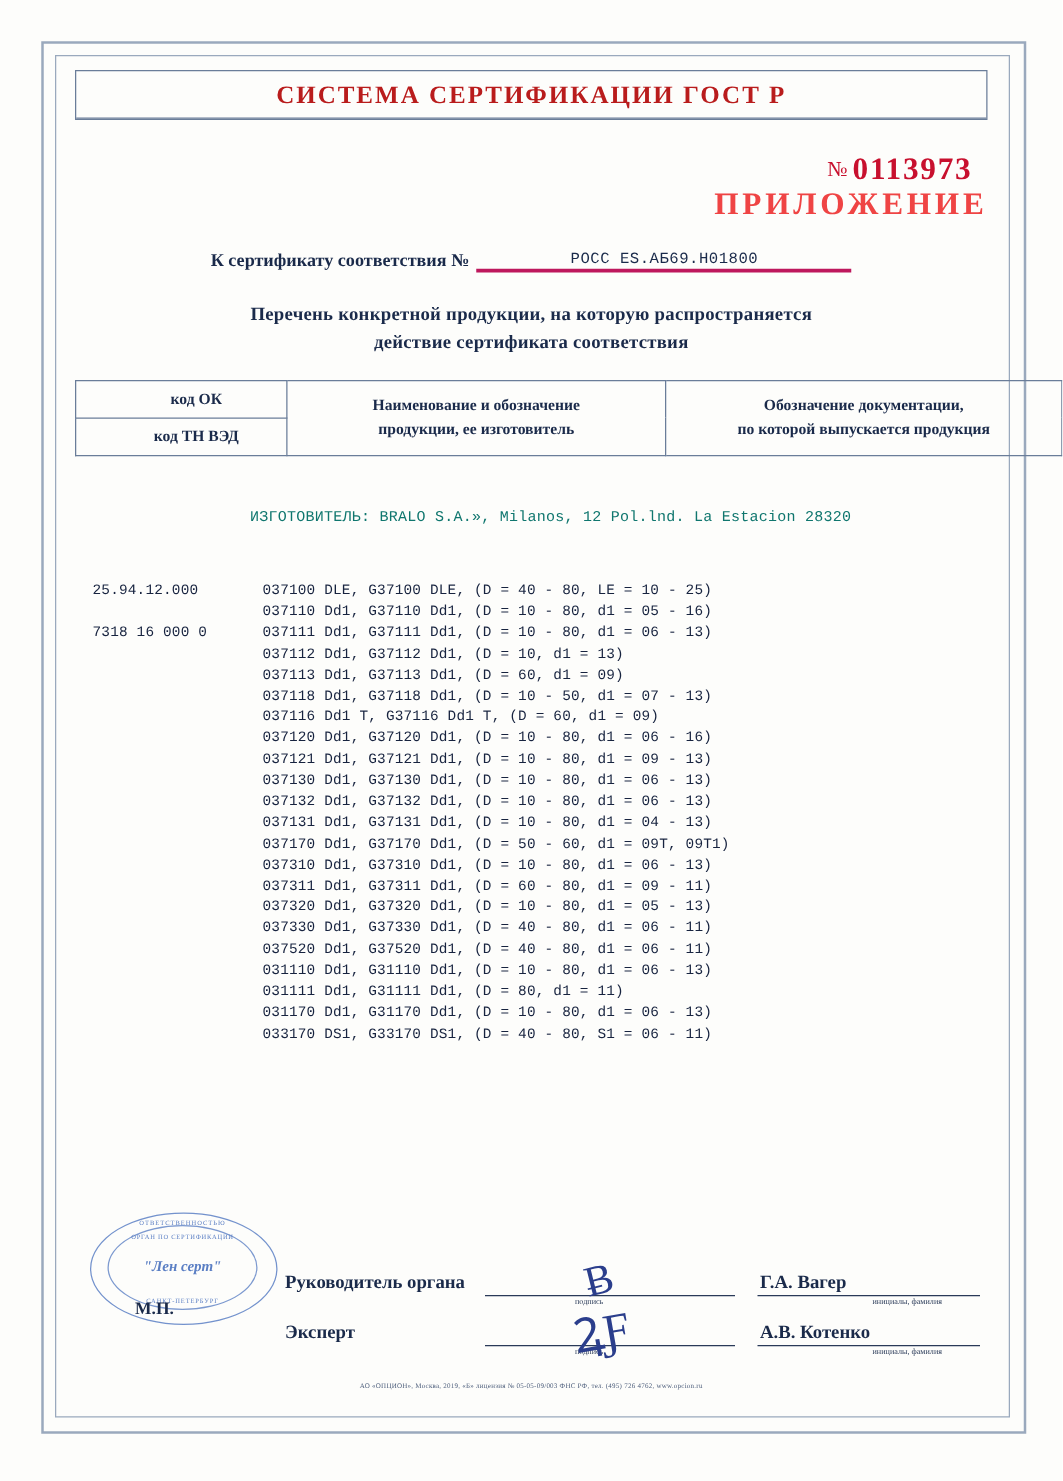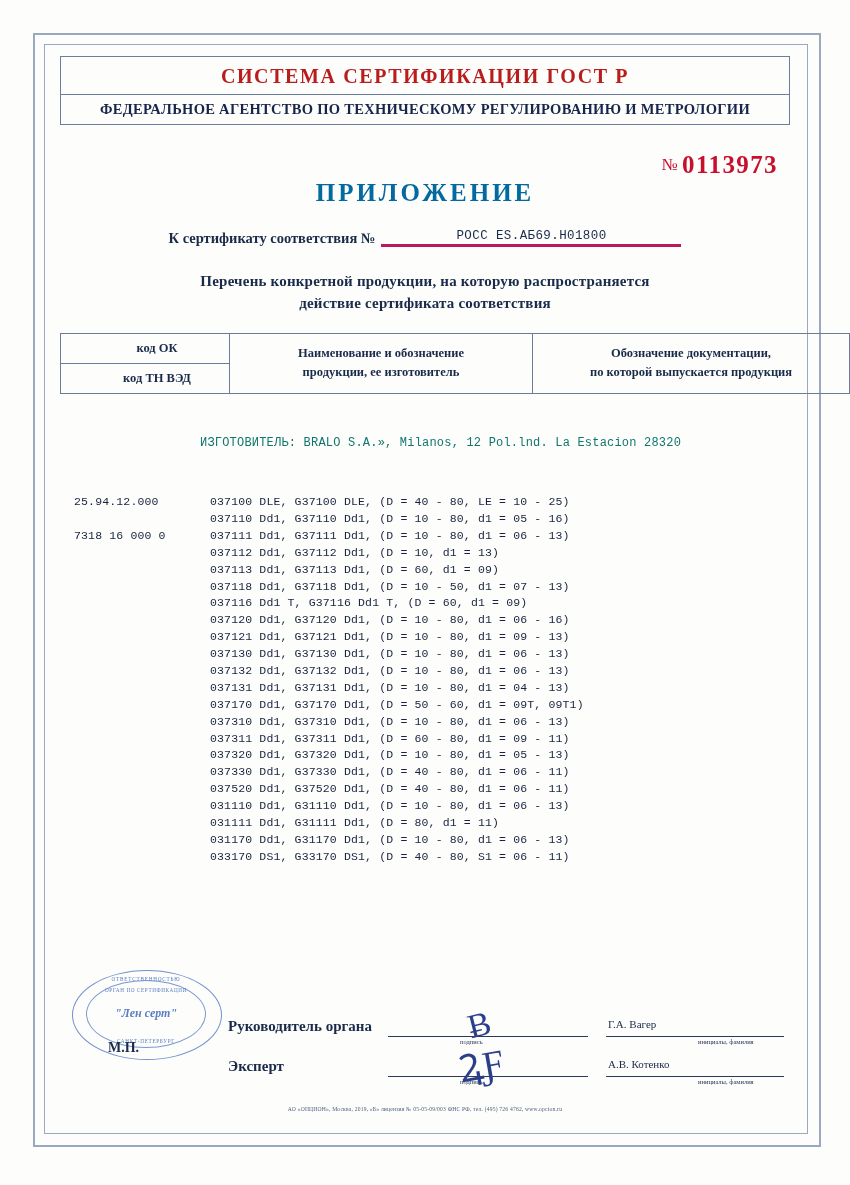--- a/index.html
+++ b/index.html
@@ -76,26 +76,26 @@
   }
   .num-value {
     font-size: 25px;
     color: #c8102e;
     font-weight: bold;
     letter-spacing: 1.4px;
     vertical-align: middle;
   }
 
   .title {
-    text-align: center;
+    text-align: right;
     font-size: 25px;
     font-weight: bold;
     letter-spacing: 3px;
     margin-top: 2px;
-    color: #0369a1;
+    color: #ef4444;
   }
 
   .cert-line {
     margin-top: 22px;
     text-align: center;
     font-size: 14.5px;
     font-weight: bold;
   }
   .cert-line .lbl { display: inline-block; vertical-align: bottom; }
   .cert-line .val {
@@ -264,22 +264,22 @@
   }
   .sig-cap {
     position: absolute;
     top: 22px;
     font-size: 6.5px;
     color: #2a3a58;
   }
   .sig-name {
     position: absolute;
     top: 2px;
-    font-size: 11px;
-    font-weight: normal;
+    font-size: 15px;
+    font-weight: bold;
     text-align: center;
   }
   .scribble {
     position: absolute;
     color: #2b3e8c;
     font-family: "Liberation Serif", serif;
   }
 
   .footer {
     position: absolute;
@@ -297,21 +297,20 @@
 
 <div class="page">
   <div class="outer-border"></div>
   <div class="inner-border"></div>
 
   <div class="content">
 
     <div class="header-box">
       <div class="header-line1">СИСТЕМА СЕРТИФИКАЦИИ ГОСТ Р</div>
       <div class="header-div"></div>
-      <div class="header-line2">ФЕДЕРАЛЬНОЕ АГЕНТСТВО ПО ТЕХНИЧЕСКОМУ РЕГУЛИРОВАНИЮ И МЕТРОЛОГИИ</div>
     </div>
 
     <div class="num-row">
       <span class="num-label">№</span>
       <span class="num-value">0113973</span>
     </div>
 
     <div class="title">ПРИЛОЖЕНИЕ</div>
 
     <div class="cert-line">

